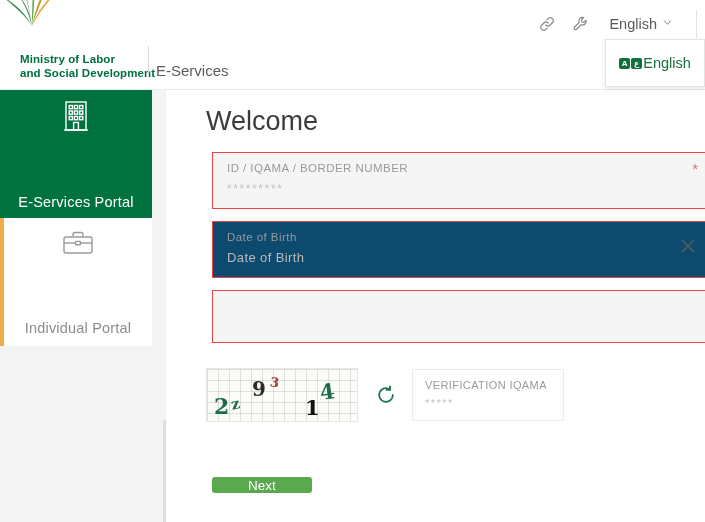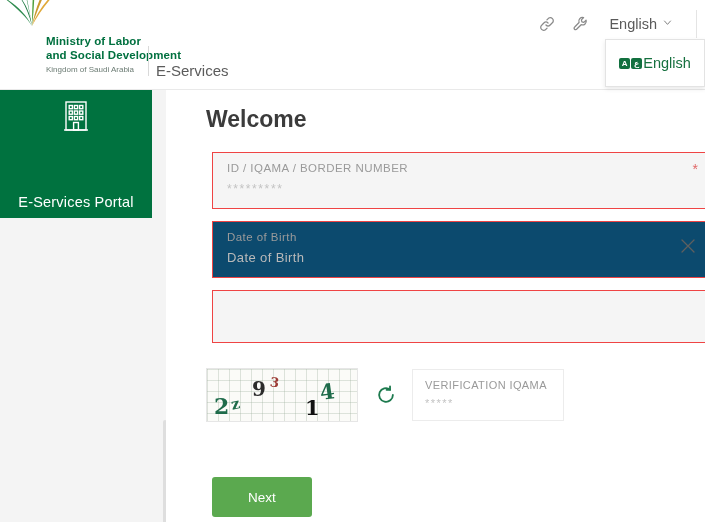--- a/index.html
+++ b/index.html
@@ -14,21 +14,21 @@
   
   .header {
     position: absolute; left: 0; top: 0; width: 705px; height: 90px;
     background: #ffffff; border-bottom: 1px solid #e9e9e9;
   }
   .logo-wrap { position: absolute; left: 0; top: 0; width: 150px; height: 88px; }
   .logo-mark {
     position: absolute; left: 2px; top: -18px; width: 62px; height: 56px;
   }
   .brand-text {
-    position: absolute; left: 20px; top: 34px; width: 128px; margin-left: 26px;
+    position: absolute; left: 20px; top: 52px; width: 128px;
   }
   .brand-line {
     font-size: 11.5px; color: #00703f; line-height: 14px; font-weight: 600;
     letter-spacing: .1px; white-space: nowrap;
   }
   .brand-sub {
     font-size: 8px; color: #6b7b73; line-height: 13px; margin-top: 1px;
     white-space: nowrap;
   }
   .brand-divider {
@@ -98,21 +98,21 @@
     background: #dedede; border-radius: 2px;
   }
 
   
   .main {
     position: absolute; left: 166px; top: 90px;
     width: 539px; height: 432px; background: #ffffff;
   }
   .page-title {
     position: absolute; left: 40px; top: 16px;
-    font-size: 23px; color: #3b3b3b; font-weight: 700;
+    font-size: 27px; color: #3b3b3b; font-weight: 400;
   }
 
   .field {
     position: absolute; left: 46px; width: 499px; height: 57px;
     border: 1px solid #ef4444;
   }
   .field.grey { background: #f5f5f5; }
   .field.white { background: #0c4a6e; }
   .field-label {
     position: absolute; left: 14px; top: 9px;
@@ -176,21 +176,21 @@
     position: absolute; left: 12px; top: 9px;
     font-size: 11px; color: #9a9a9a; letter-spacing: .4px;
   }
   .vcode-dots {
     position: absolute; left: 12px; top: 27px;
     font-size: 11px; color: #c3c3c3; letter-spacing: 1.5px;
   }
 
   
   .btn {
-    position: absolute; top: 387px; height: 40px; border: none;
+    position: absolute; top: 387px; height: 16px; border: none;
     color: #ffffff; font-size: 13.5px; border-radius: 3px;
     cursor: pointer; font-family: "Liberation Sans", sans-serif;
   }
   #btn-next  { left: 46px;  width: 100px; background: #5ba94f; }
   #btn-reset { left: 419px; width: 105px; background: #f95c5c; }
 </style>
 </head>
 <body>
 
 <div id="app">
@@ -204,21 +204,20 @@
           <path d="M0,0 C -3,-17 -5,-32 -11,-46 C -6,-32 -3,-16 0,0 Z" fill="#2e8b4f"></path>
           <path d="M0,0 C 0,-18 1,-34 2,-48 C 3,-32 2,-16 0,0 Z" fill="#4e9f3d"></path>
           <path d="M0,0 C 3,-16 8,-30 17,-44 C 12,-30 5,-16 0,0 Z" fill="#c9992f"></path>
           <path d="M0,0 C 5,-14 13,-25 25,-35 C 16,-24 6,-12 0,0 Z" fill="#e0a93a"></path>
           <path d="M0,0 C -6,-12 -16,-22 -29,-29 C -18,-20 -6,-10 0,0 Z" fill="#2e8b4f"></path>
         </g>
       </svg>
       <div class="brand-text">
         <div class="brand-line">Ministry of Labor</div>
         <div class="brand-line">and Social Development</div>
-        <div class="brand-sub">Kingdom of Saudi Arabia</div>
       </div>
     </div>
 
     <div class="brand-divider"></div>
     <div class="eservices-label">E-Services</div>
 
     <div class="header-right">
       <div class="hdr-icon">
         <svg width="18" height="18" viewBox="0 0 24 24" fill="none" stroke="#8a8a8a" stroke-width="1.7" stroke-linecap="round">
           <path d="M10.6 13.4a4 4 0 0 0 5.6 0l2.6-2.6a4 4 0 1 0-5.6-5.6l-1.3 1.3"></path>
@@ -263,20 +262,31 @@
           <rect x="8.2" y="18.5" width="3.2" height="3.2"></rect>
           <rect x="13.4" y="18.5" width="3.2" height="3.2"></rect>
           <rect x="18.6" y="18.5" width="3.2" height="3.2"></rect>
           <rect x="12.6" y="24.5" width="4.8" height="7.5"></rect>
           <path d="M3 32 h24"></path>
         </svg>
       </span>
       <span class="portal-label">E-Services Portal</span>
     </div>
 
+    <div class="portal-card inactive">
+      <span class="portal-icon">
+        <svg width="34" height="30" viewBox="0 0 34 30" fill="none" stroke="#9a9a9a" stroke-width="1.4" stroke-linejoin="round">
+          <rect x="3" y="9" width="28" height="16" rx="2"></rect>
+          <path d="M12 9 V6.5 a2 2 0 0 1 2-2 h6 a2 2 0 0 1 2 2 V9"></path>
+          <path d="M3 15 h28"></path>
+          <rect x="14.6" y="13.4" width="4.8" height="3.4" rx="0.6" fill="#ffffff"></rect>
+        </svg>
+      </span>
+      <span class="portal-label">Individual Portal</span>
+    </div>
 
     <div class="side-scrollbar"></div>
   </div>
 
   <div class="main">
 
     <div class="page-title">Welcome</div>
 
     <div class="field grey" id="field-id">
       <span class="field-label">ID / IQAMA / BORDER NUMBER</span>

